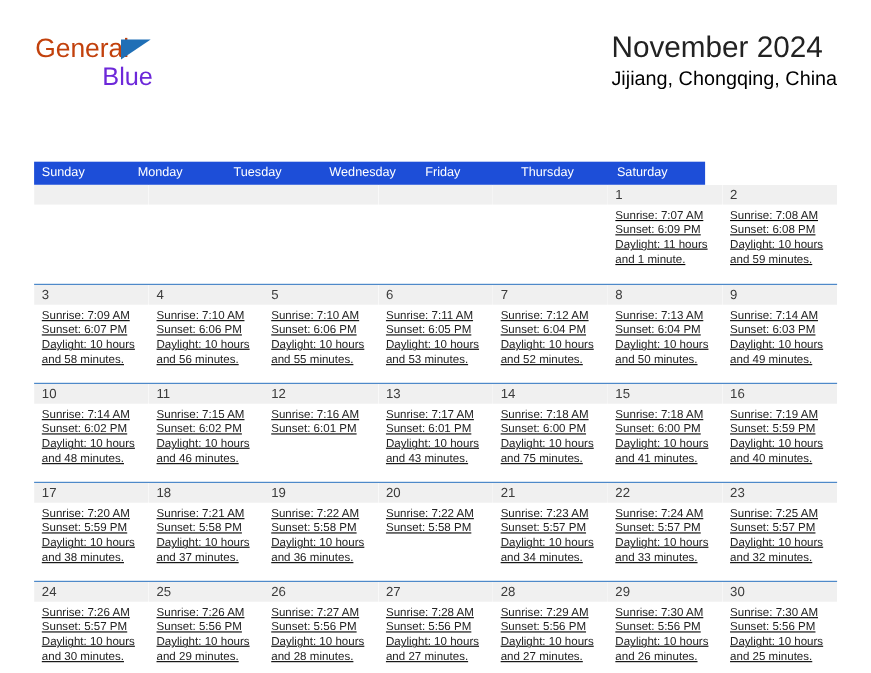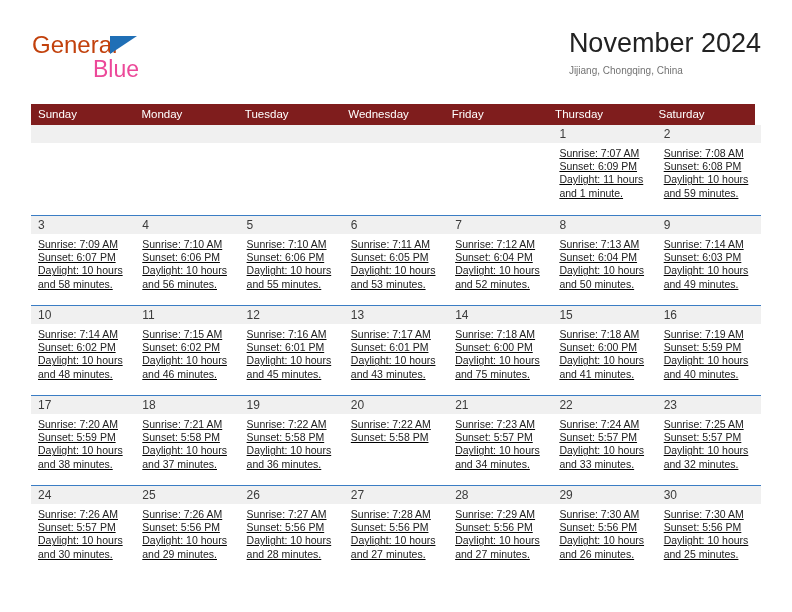--- a/index.html
+++ b/index.html
@@ -53,57 +53,58 @@
     height: 0;
     border-left: 27px solid #1f6fb6;
     border-bottom: 18px solid transparent;
   }
   .brand-blue {
     position: absolute;
     left: 62px;
     top: 24px;
     font-size: 23px;
     line-height: 26px;
-    color: #ec4899;
+    color: #6d28d9;
   }
 
   .titleblock {
     position: absolute;
     right: 0px;
     top: 0px;
     text-align: left;
   }
   .cal-title {
     font-size: 27px;
     line-height: 34px;
     color: #222222;
     font-weight: normal;
     margin: 0;
     white-space: nowrap;
   }
   .cal-subtitle {
-    font-size: 10px;
+    font-size: 18px;
     line-height: 22px;
-    color: #737373;
+    color: #000000;
     margin: 0;
     white-space: nowrap;
   }
 
   
   .calendar {
     position: absolute;
     left: 31px;
     top: 104px;
     width: 730px;
   }
   .dow-row {
     display: flex;
-    width: 724px;
+    width: 610px;
     height: 21px;
-    background: #7f1d1d;
+    background: #1d4ed8;
+    margin-top: 43px;
   }
   .dow {
     flex: 1 1 0;
     box-sizing: border-box;
     padding-left: 7px;
     font-size: 11.5px;
     line-height: 21px;
     color: #ffffff;
     white-space: nowrap;
     overflow: hidden;
@@ -317,21 +318,20 @@
               <div class="daylight-line">Daylight: 10 hours and 46 minutes.</div>
             </div>
           </div>
           <div class="cell">
             <div class="cell-datebar">
               <div class="daynum">12</div>
             </div>
             <div class="cell-body">
               <div>Sunrise: 7:16 AM</div>
               <div>Sunset: 6:01 PM</div>
-              <div class="daylight-line">Daylight: 10 hours and 45 minutes.</div>
             </div>
           </div>
           <div class="cell">
             <div class="cell-datebar">
               <div class="daynum">13</div>
             </div>
             <div class="cell-body">
               <div>Sunrise: 7:17 AM</div>
               <div>Sunset: 6:01 PM</div>
               <div class="daylight-line">Daylight: 10 hours and 43 minutes.</div>

